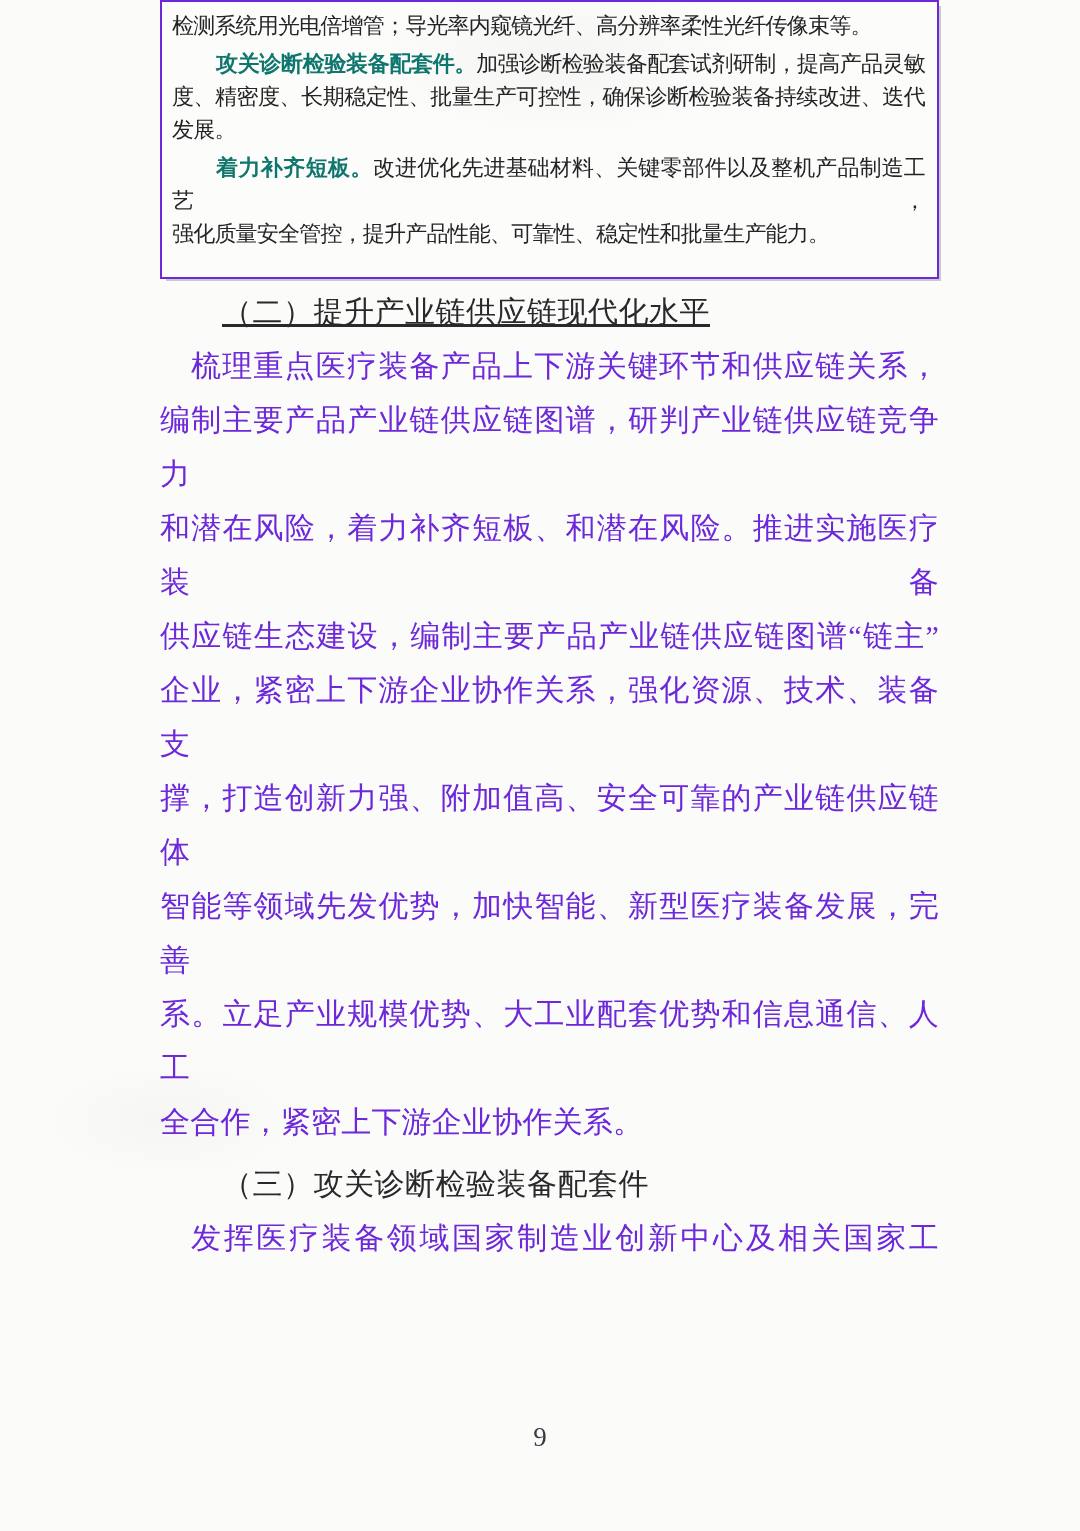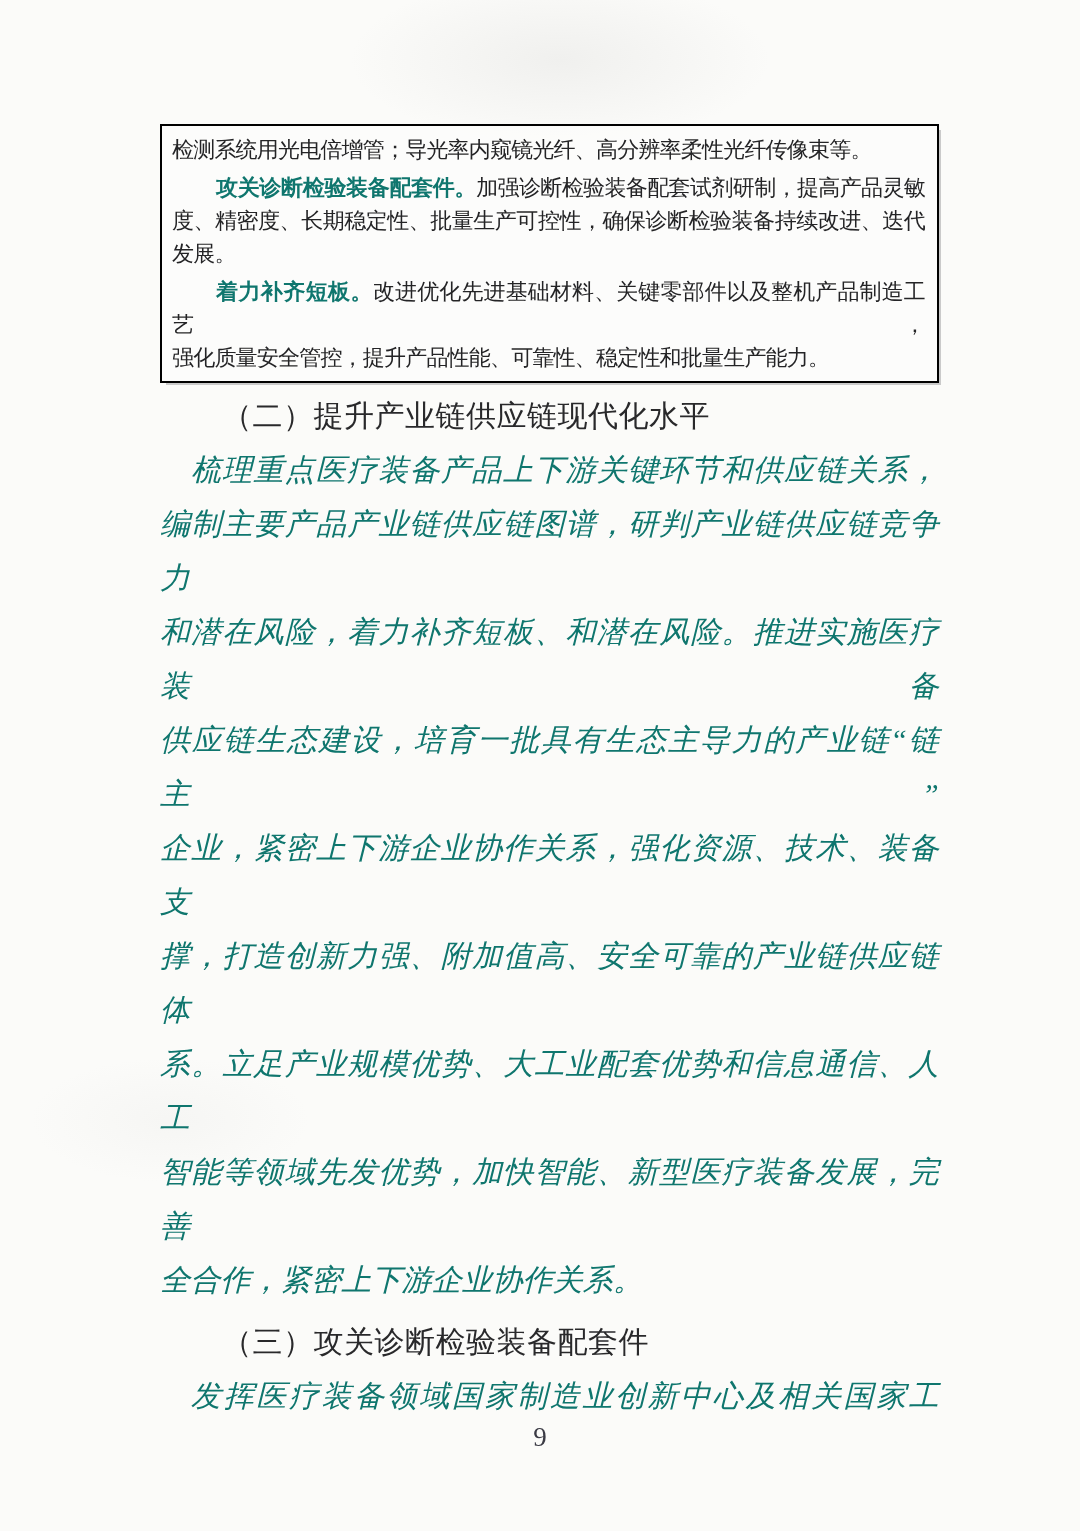--- a/index.html
+++ b/index.html
@@ -17,24 +17,23 @@
     overflow: hidden;
   }
   .content {
     position: absolute;
     left: 160px;
     top: 0;
     width: 779px;
   }
   
   .callout-box {
-    margin-top: 124px;
-    border: 2px solid #000000;
+    border: 2px solid #6d28d9;
     box-shadow: 4px 4px 0 -2px rgba(90,90,92,0.30);
-    padding: 7px 12px 7px 10px;
+    padding: 7px 12px 27px 10px;
     background: rgba(255,255,255,0.35);
   }
   .box-line {
     font-size: 22px;
     line-height: 33px;
     letter-spacing: -0.8px;
     white-space: nowrap;
     color: #242426;
   }
   .box-line.fill {
@@ -52,30 +51,29 @@
   }
   
   .section-heading {
     font-size: 30px;
     font-weight: 400;
     line-height: 54px;
     text-indent: 62px;
     letter-spacing: 0.5px;
     color: #29292b;
   }
-  .heading-2 { margin-top: 6px; }
+  .heading-2 { margin-top: 6px; text-decoration: underline; }
   .heading-3 { margin-top: 8px; }
   .body-line {
     font-size: 30px;
     line-height: 54px;
     text-align: justify;
     text-align-last: justify;
     letter-spacing: 0.2px;
-    color: #0f766e;
-    font-style: italic;
+    color: #6d28d9;
   }
   .body-line.indent { text-indent: 31px; }
   .body-line.end { text-align-last: left; }
   
   .page-number {
     position: absolute;
     left: 0;
     top: 1418px;
     width: 1080px;
     text-align: center;
@@ -103,25 +101,25 @@
       <span class="bold-lead">着力补齐短板。</span><span>改进优化先进基础材料、关键零部件以及整机产品制造工艺，</span>
     </div>
     <div class="box-line end">强化质量安全管控，提升产品性能、可靠性、稳定性和批量生产能力。</div>
   </div>
 
   <div class="section-heading heading-2">（二）提升产业链供应链现代化水平</div>
 
   <div class="body-line indent">梳理重点医疗装备产品上下游关键环节和供应链关系，</div>
   <div class="body-line">编制主要产品产业链供应链图谱，研判产业链供应链竞争力</div>
   <div class="body-line">和潜在风险，着力补齐短板、和潜在风险。推进实施医疗装备</div>
-  <div class="body-line">供应链生态建设，培育一批具有生态主导力的产业链“链主”</div>
+  <div class="body-line">供应链生态建设，编制主要产品产业链供应链图谱“链主”</div>
   <div class="body-line">企业，紧密上下游企业协作关系，强化资源、技术、装备支</div>
   <div class="body-line">撑，打造创新力强、附加值高、安全可靠的产业链供应链体</div>
+  <div class="body-line">智能等领域先发优势，加快智能、新型医疗装备发展，完善</div>
   <div class="body-line">系。立足产业规模优势、大工业配套优势和信息通信、人工</div>
-  <div class="body-line">智能等领域先发优势，加快智能、新型医疗装备发展，完善</div>
   <div class="body-line end">全合作，紧密上下游企业协作关系。</div>
 
   <div class="section-heading heading-3">（三）攻关诊断检验装备配套件</div>
 
   <div class="body-line indent">发挥医疗装备领域国家制造业创新中心及相关国家工</div>
 
 </div>
 
 <div class="page-number">9</div>
 

